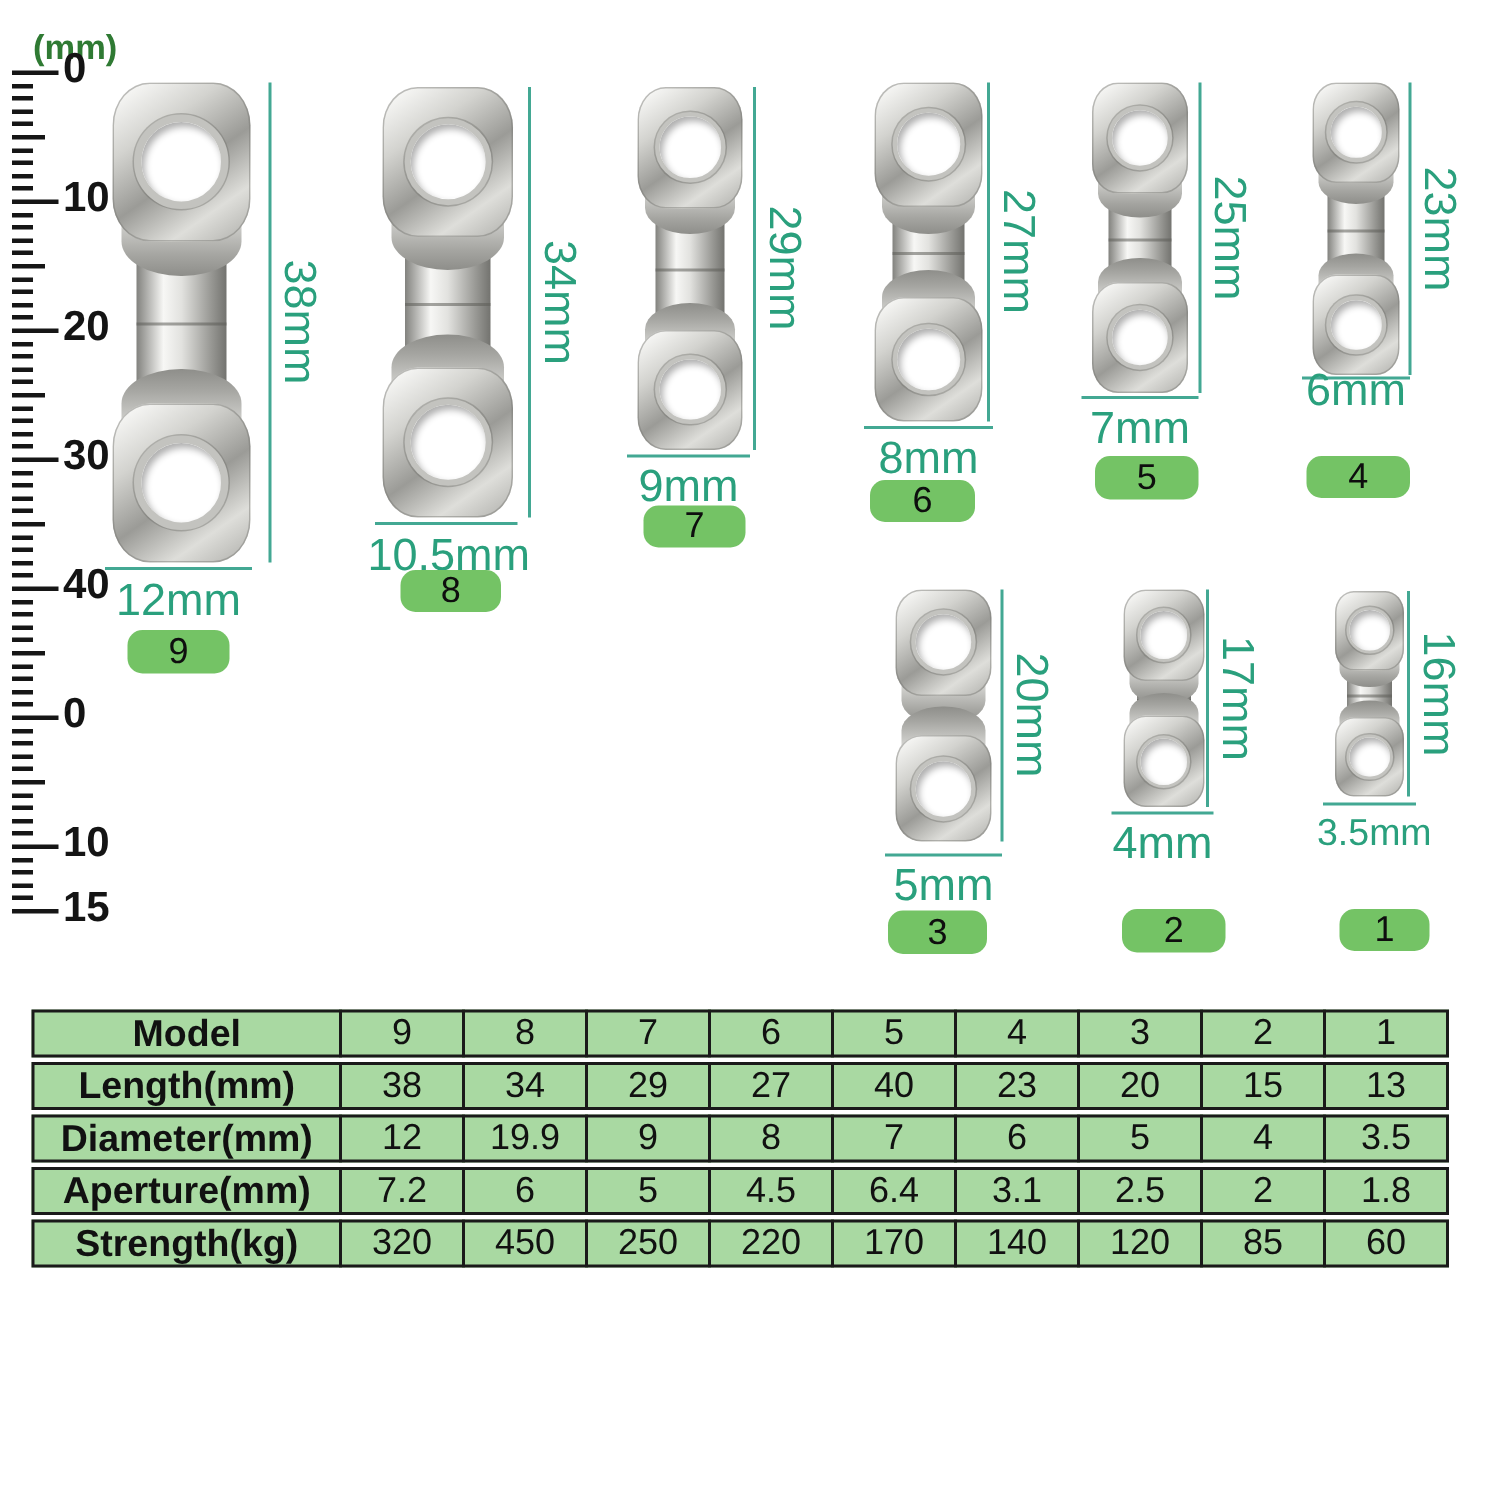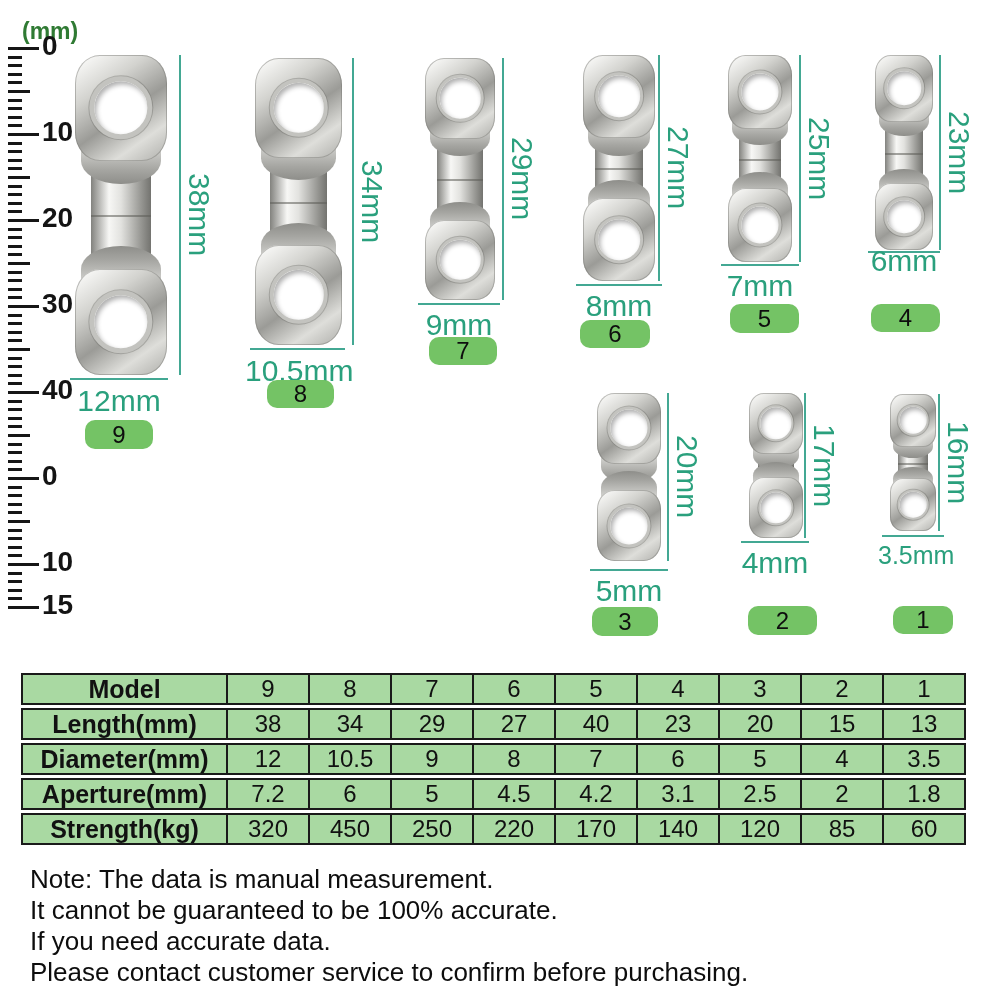--- a/index.html
+++ b/index.html
@@ -343,55 +343,49 @@
         <div class="tcell">27</div>
         <div class="tcell">40</div>
         <div class="tcell">23</div>
         <div class="tcell">20</div>
         <div class="tcell">15</div>
         <div class="tcell">13</div>
       </div>
       <div class="trow">
         <div class="tcell th">Diameter(mm)</div>
         <div class="tcell">12</div>
-        <div class="tcell">10.5</div>
+        <div class="tcell">19.9</div>
         <div class="tcell">9</div>
         <div class="tcell">8</div>
         <div class="tcell">7</div>
         <div class="tcell">6</div>
         <div class="tcell">5</div>
         <div class="tcell">4</div>
         <div class="tcell">3.5</div>
       </div>
       <div class="trow">
         <div class="tcell th">Aperture(mm)</div>
         <div class="tcell">7.2</div>
         <div class="tcell">6</div>
         <div class="tcell">5</div>
         <div class="tcell">4.5</div>
-        <div class="tcell">4.2</div>
+        <div class="tcell">6.4</div>
         <div class="tcell">3.1</div>
         <div class="tcell">2.5</div>
         <div class="tcell">2</div>
         <div class="tcell">1.8</div>
       </div>
       <div class="trow">
         <div class="tcell th">Strength(kg)</div>
         <div class="tcell">320</div>
         <div class="tcell">450</div>
         <div class="tcell">250</div>
         <div class="tcell">220</div>
         <div class="tcell">170</div>
         <div class="tcell">140</div>
         <div class="tcell">120</div>
         <div class="tcell">85</div>
         <div class="tcell">60</div>
       </div>
     </div>
 
-  <div id="note">
-    <div>Note: The data is manual measurement.</div>
-    <div>It cannot be guaranteed to be 100% accurate.</div>
-    <div>If you need accurate data.</div>
-    <div>Please contact customer service to confirm before purchasing.</div>
-  </div>
 
 </div>
 
 </body></html>

